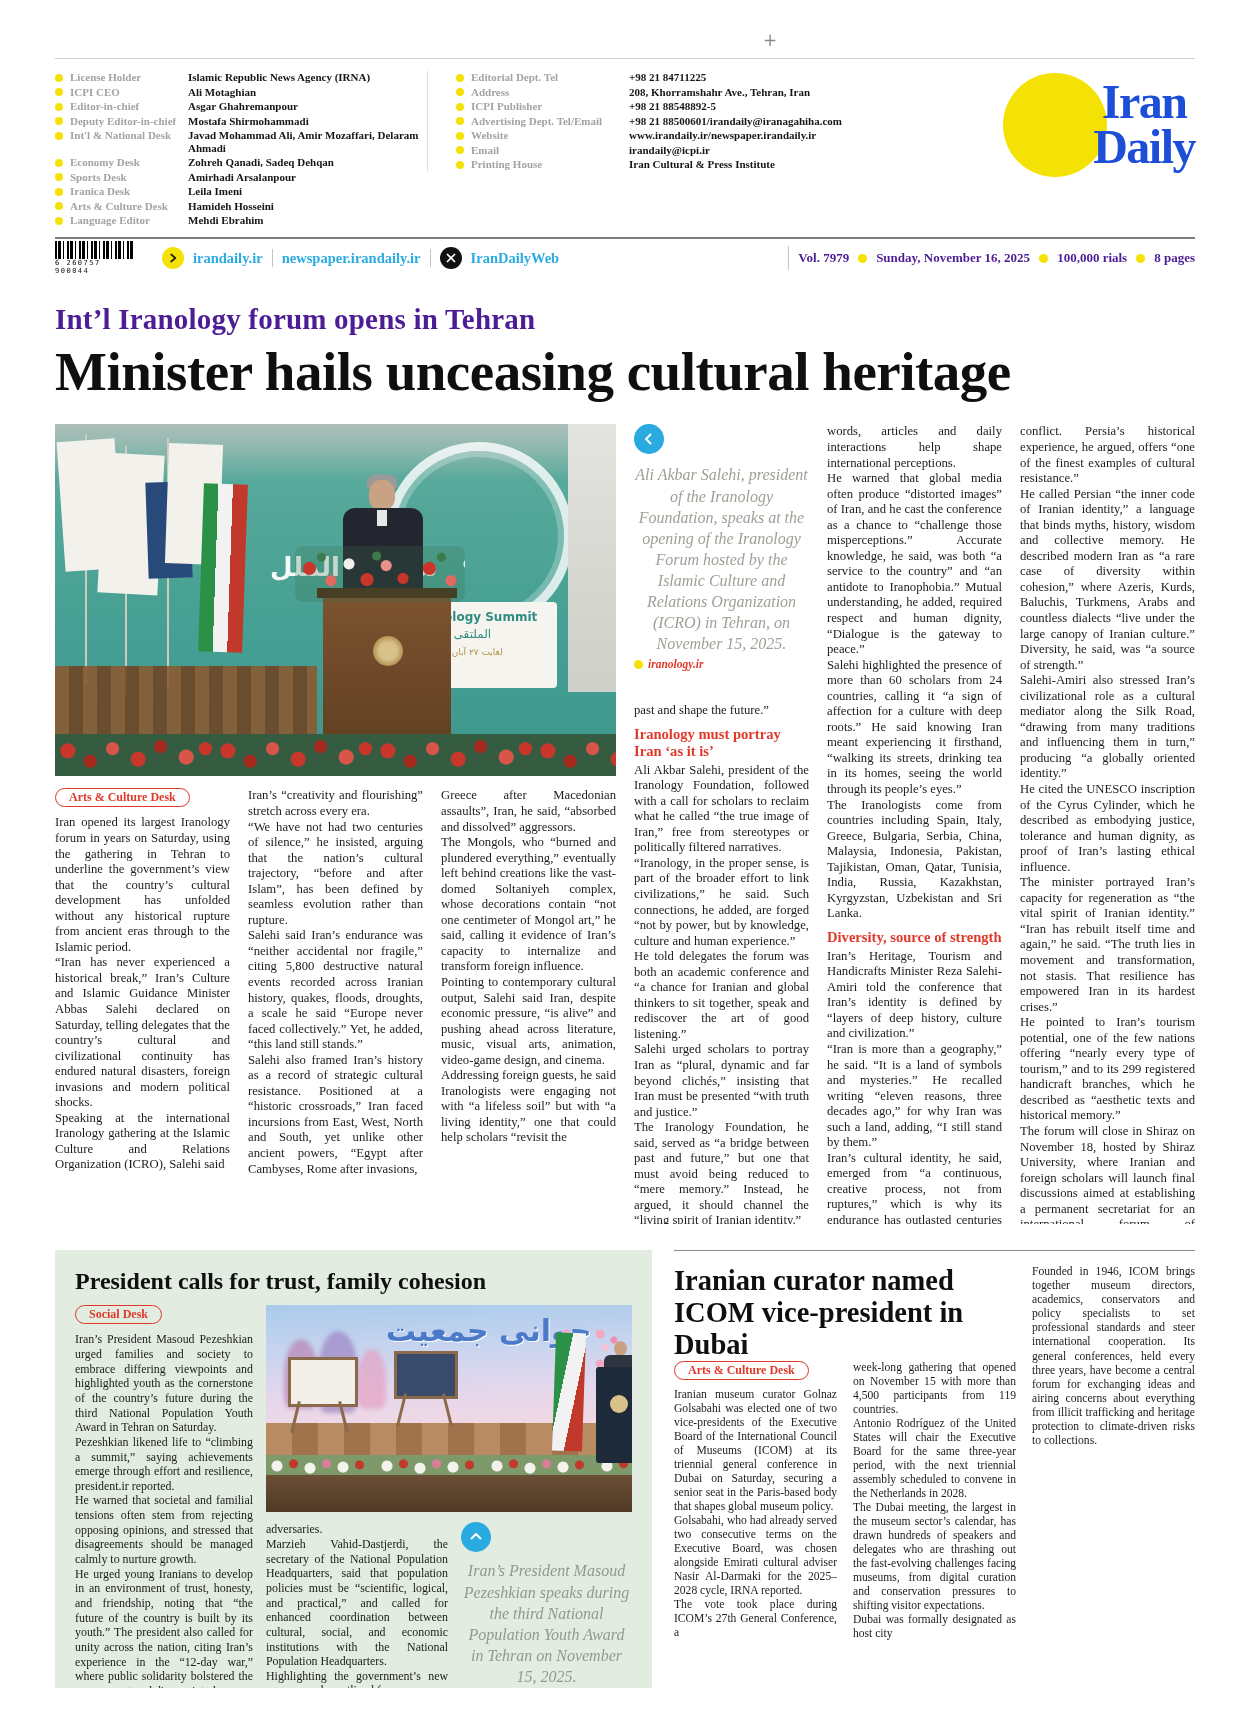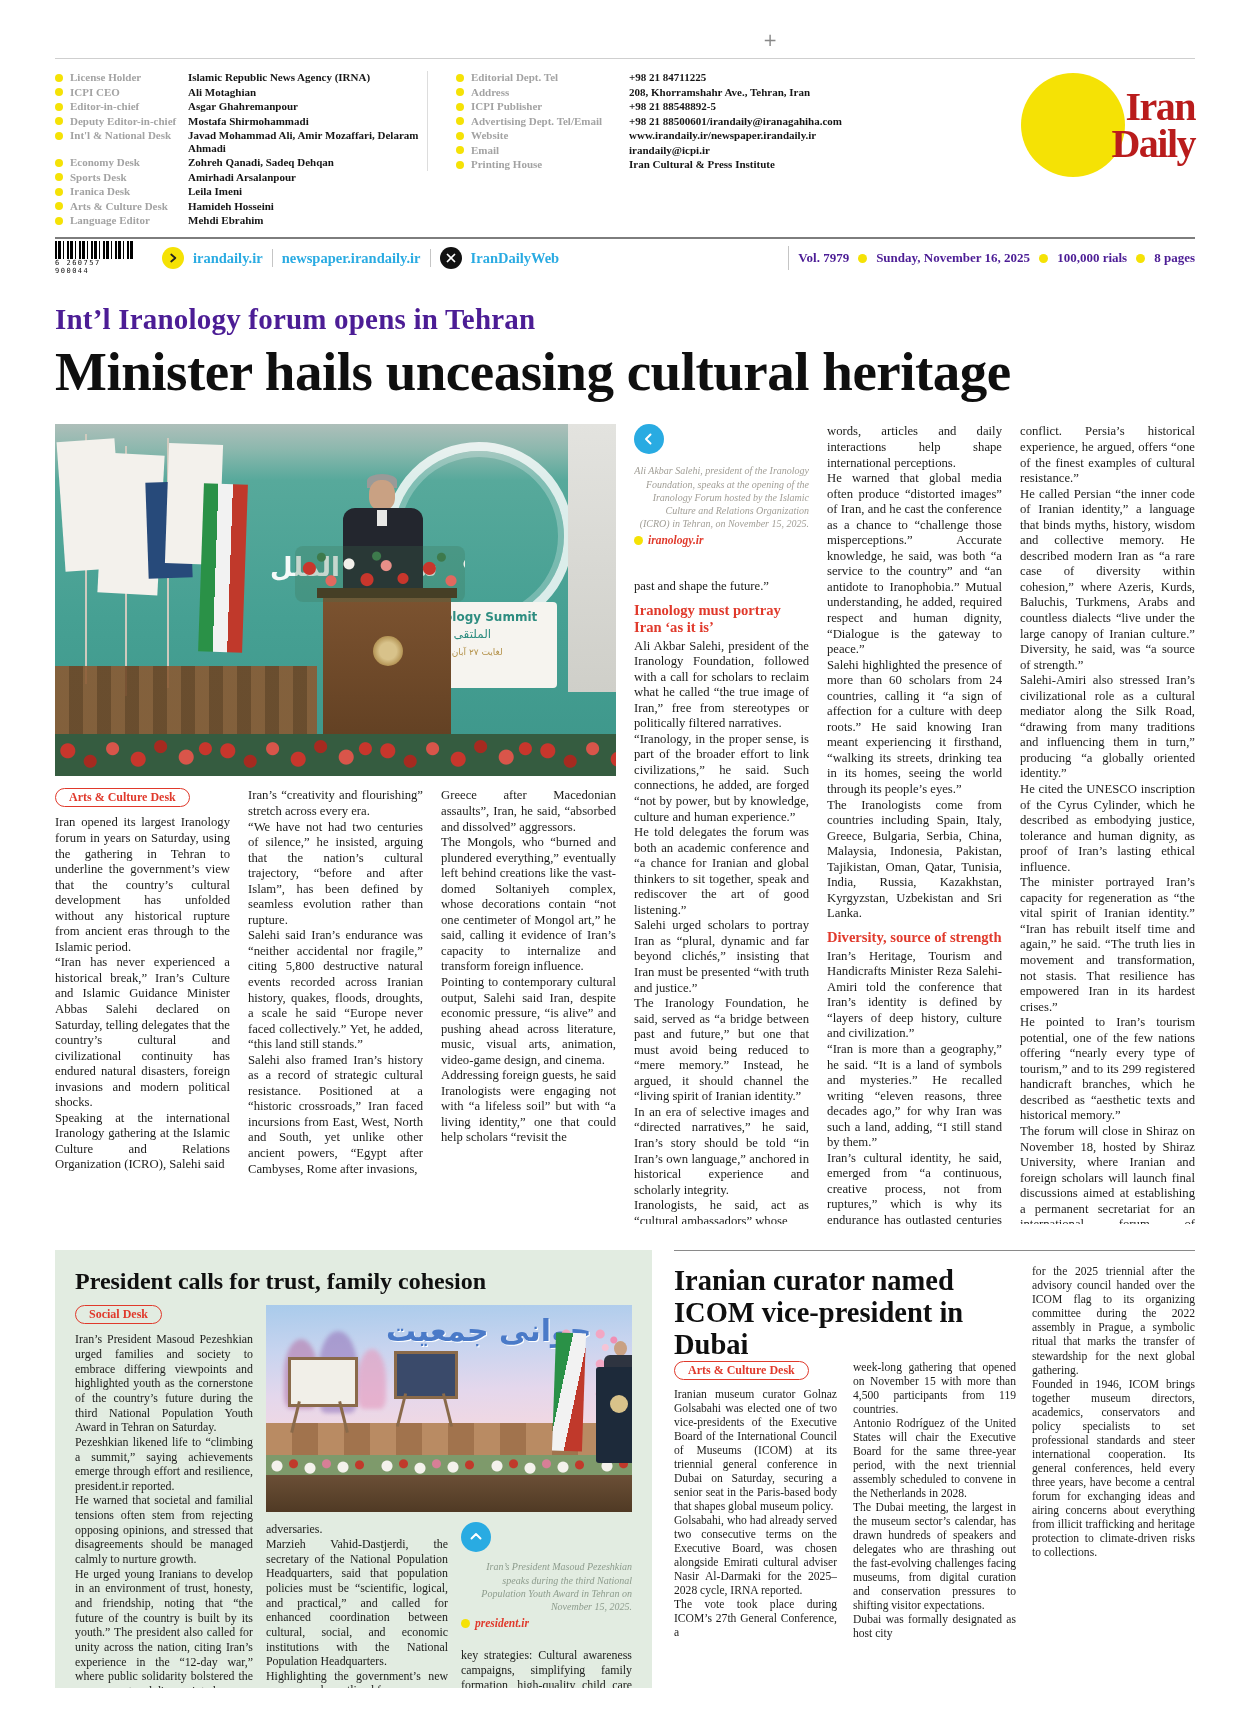--- a/index.html
+++ b/index.html
@@ -15,21 +15,21 @@
   .mh-contact{width:398px;border-left:1px solid #ddd;padding-left:28px;}
   .mh-row{display:flex;align-items:baseline;font-size:11px;line-height:12.9px;font-weight:bold;}
   .ydot{display:inline-block;width:8px;height:8px;border-radius:50%;background:#F5E205;flex:0 0 auto;}
   .mh-row .ydot{margin-right:7px;position:relative;top:0.5px;}
   .mh-label{color:#a3a3a3;flex:0 0 auto;}
   .mh-staff .mh-label{width:118px;}
   .mh-contact .mh-label{width:158px;}
   .mh-value{color:#161616;}
   .logo{flex:1;display:flex;align-items:center;justify-content:flex-end;margin-top:2px;}
   .logo-circle{width:104px;height:104px;border-radius:50%;background:#F5E205;margin-right:-14px;}
-  .logo-text{font-size:40px;font-weight:bold;line-height:.93;letter-spacing:-1.5px;color:#b91c1c;text-align:right;}
+  .logo-text{font-size:48px;font-weight:bold;line-height:.93;letter-spacing:-1.5px;color:#1d4ed8;text-align:center;}
   
   .rule-dark{border-top:2.5px solid #7d7d7d;}
   .metabar{display:flex;align-items:center;height:38px;gap:9px;}
   .barcode-wrap{width:80px;margin-right:18px;}
   .barcode-bars{height:18px;background:repeating-linear-gradient(90deg,#000 0 2px,#fff 2px 3px,#000 3px 6px,#fff 6px 8px,#000 8px 9px,#fff 9px 12px);}
   .barcode-num{font-size:7px;letter-spacing:1.5px;font-family:"DejaVu Sans Mono",monospace;color:#111;}
   .circle-ic{width:22px;height:22px;border-radius:50%;display:inline-flex;align-items:center;justify-content:center;flex:0 0 auto;}
   .circle-ic svg{width:14px;height:14px;}
   .ic-yellow{background:#F5E205;}
   .ic-black{background:#111;}
@@ -52,21 +52,21 @@
   .c1{grid-column:1;grid-row:2;}
   .c2{grid-column:2;grid-row:2;}
   .c3{grid-column:3;grid-row:2;}
   .c4{grid-column:4;grid-row:1/3;}
   .c5{grid-column:5;grid-row:1/3;}
   .c6{grid-column:6;grid-row:1/3;}
   .badge{display:inline-block;border:1.3px solid #e0392b;color:#e0392b;border-radius:11px;
          padding:2px 13px 3px;font-size:12px;font-weight:bold;line-height:1;background:transparent;margin-bottom:8px;}
   .subhead{margin:7px 0 3px;font-size:14.6px;font-weight:bold;color:#e0392b;line-height:1.15;text-align:left;}
   .cap-block{margin-bottom:4px;}
-  .cap-text{font-style:italic;font-size:10px;line-height:1.32;color:#a19e96;text-align:right;margin:10px 0 3px !important;}
+  .cap-text{font-style:italic;font-size:16px;line-height:1.32;color:#a19e96;text-align:center;margin:10px 0 3px !important;}
   .cap-credit{display:flex;align-items:center;gap:5px;font-style:italic;font-weight:bold;font-size:11.5px;color:#e0392b;margin:0 0 2px !important;}
   .cap-credit .ydot{width:9px;height:9px;}
   .lead{margin-top:32px !important;}
   
   .ph{position:absolute;}
   .ph-banner{left:215px;top:128px;color:#fff;font-family:"DejaVu Sans",sans-serif;font-size:26px;font-weight:bold;opacity:.95;}
   .ph-ring{left:330px;top:18px;width:170px;height:170px;border:9px solid rgba(255,255,255,.8);border-radius:50%;
            box-shadow:inset 0 0 0 6px rgba(255,255,255,.25);}
   .ph-card{left:352px;top:178px;width:150px;height:86px;background:#f6f4ef;border-radius:4px;padding:8px 10px;box-sizing:border-box;
            font-family:"DejaVu Sans",sans-serif;color:#2e8d80;}
@@ -469,20 +469,19 @@
                 <p>The vote took place during ICOM’s 27th General Conference, a</p>
               </div>
           </div>
           <div class="icol i2 plist">
               <p>week-long gathering that opened on November 15 with more than 4,500 participants from 119 countries.</p>
               <p>Antonio Rodríguez of the United States will chair the Executive Board for the same three-year period, with the next triennial assembly scheduled to convene in the Netherlands in 2028.</p>
               <p>The Dubai meeting, the largest in the museum sector’s calendar, has drawn hundreds of speakers and delegates who are thrashing out the fast-evolving challenges facing museums, from digital curation and conservation pressures to shifting visitor expectations.</p>
               <p>Dubai was formally designated as host city</p>
             </div>
           <div class="icol i3 plist">
-              <p>for the 2025 triennial after the advisory council handed over the ICOM flag to its organizing committee during the 2022 assembly in Prague, a symbolic ritual that marks the transfer of stewardship for the next global gathering.</p>
               <p>Founded in 1946, ICOM brings together museum directors, academics, conservators and policy specialists to set professional standards and steer international cooperation. Its general conferences, held every three years, have become a central forum for exchanging ideas and airing concerns about everything from illicit trafficking and heritage protection to climate-driven risks to collections.</p>
             </div>
         </div>
       </div>
     </div>
   </div>
 </div>
 
 </body></html>

